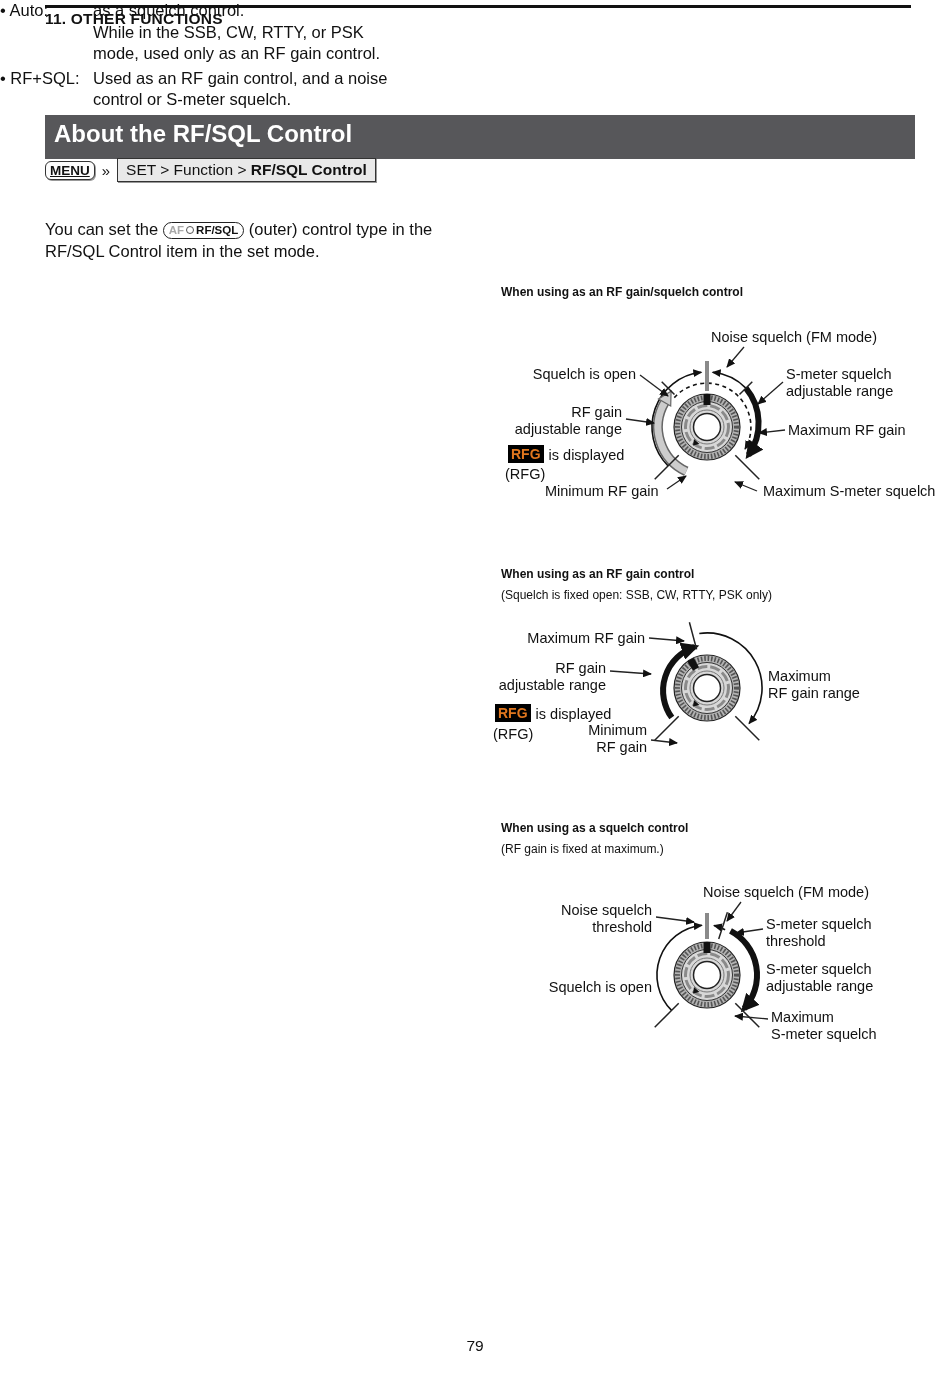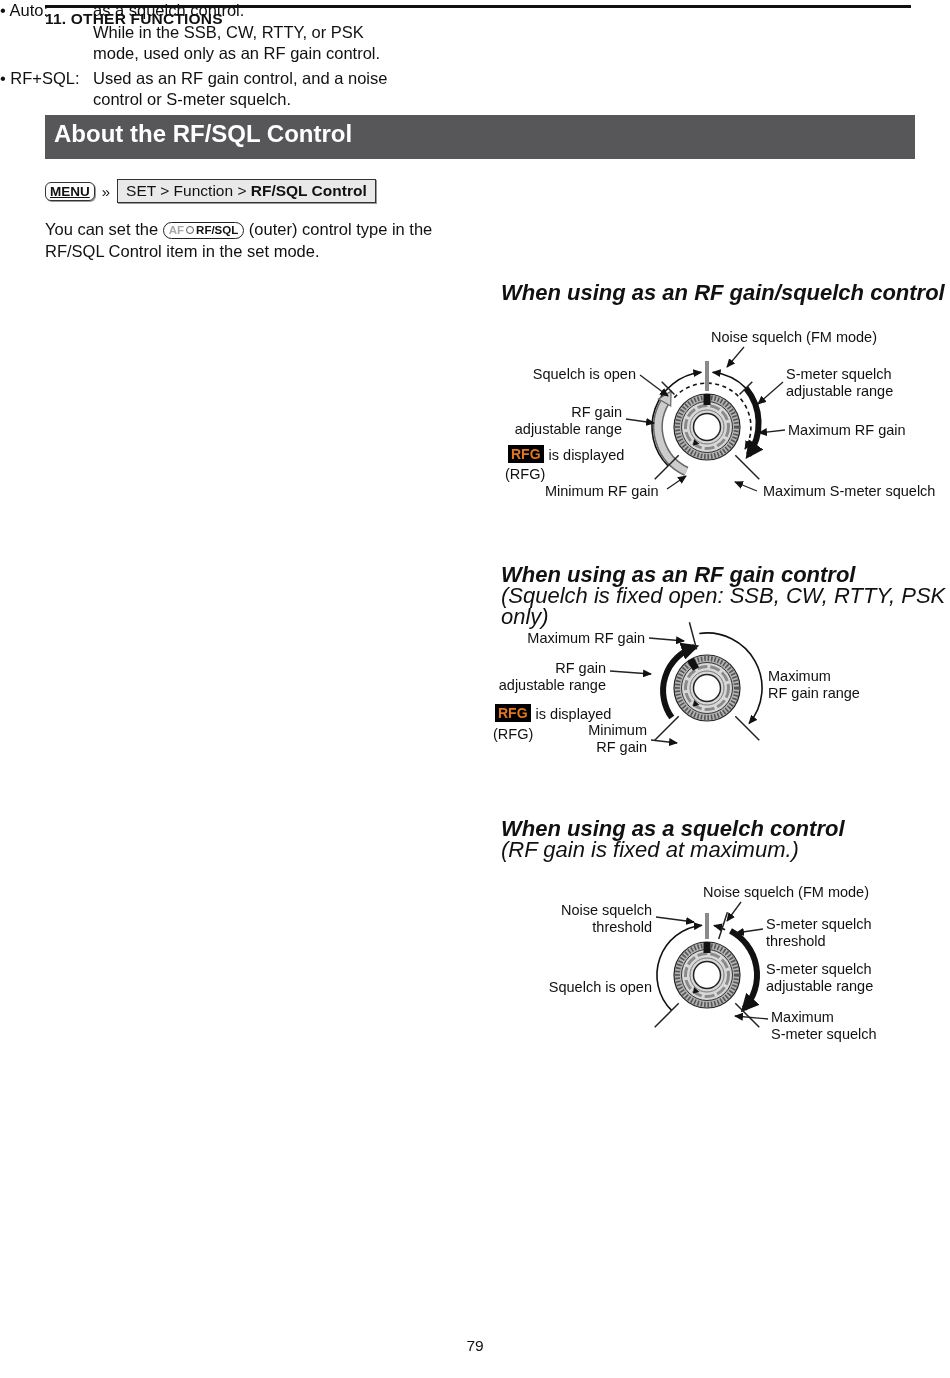--- a/index.html
+++ b/index.html
@@ -3,42 +3,42 @@
 <meta charset="utf-8">
 <style>
   html,body{margin:0;padding:0;background:#888;}
   #page{position:relative;width:950px;height:1378px;background:#fff;
         font-family:"Liberation Sans",sans-serif;color:#111;overflow:hidden;}
   .abs{position:absolute;}
   #top-rule{left:45px;top:5px;width:866px;height:3px;background:#111;}
   #chapter{left:45px;top:10px;font-size:15.5px;font-weight:bold;letter-spacing:.2px;}
   #titlebar{left:45px;top:115px;width:870px;height:44px;background:#57575a;}
   #titlebar .t{padding-left:9px;font-size:24px;font-weight:bold;color:#fff;line-height:38px;}
-  #menurow{left:45px;top:179px;display:flex;align-items:center;gap:7px;}
+  #menurow{left:45px;top:158px;display:flex;align-items:center;gap:7px;}
   .menu-key{display:inline-block;border:1.6px solid #333;border-radius:6px;background:#fdfdfd;
             box-shadow:1px 1px 0 #999;padding:0 4px;font-size:13.5px;font-weight:bold;
             text-decoration:underline;line-height:17px;}
   .crumb{display:inline-block;border:1.6px solid #333;background:#e9e9e9;box-shadow:1px 1px 0 #999;
          padding:1px 8px;font-size:15.5px;line-height:20px;}
   .crumb b{font-weight:bold;}
   .sep{font-size:15px;}
   #intro{left:45px;top:219px;width:430px;font-size:16.5px;line-height:21.5px;}
   .pill{display:inline-block;border:1.6px solid #222;border-radius:10px;padding:0 5px;
         font-size:11.5px;font-weight:bold;line-height:15px;vertical-align:1px;white-space:nowrap;}
   .pill .af{color:#a9a9a9;}
   .pill .dot{display:inline-block;width:6px;height:6px;border:1.5px solid #555;border-radius:50%;
              margin:0 2px 1px 2px;vertical-align:middle;}
   #bullets{left:45px;top:283px;width:435px;font-size:16.5px;line-height:21.5px;}
   .bullet{display:flex;margin-bottom:3px;}
   .bullet .term{width:93px;flex-shrink:0;}
   .note{font-size:14.3px;line-height:20px;}
   .info-icon{display:inline-block;width:13px;height:13px;border:1.3px solid #222;border-radius:50%;
              font-size:10px;line-height:12px;text-align:center;font-weight:bold;font-style:italic;
              margin-right:2px;vertical-align:-2px;}
-  .dh{position:absolute;font-size:22px;font-weight:bold;line-height:21px;font-style:italic;}
+  .dh{position:absolute;font-size:12px;font-weight:bold;line-height:21px;}
   .dh .sub{font-weight:normal;}
   .lbl{position:absolute;font-size:14.5px;line-height:16.5px;white-space:pre-line;}
   .lbl.r{text-align:right;}
   .rfg-row{position:absolute;display:flex;align-items:flex-end;gap:5px;font-size:14.5px;}
   .rfg-badge{display:inline-block;background:#000;color:#e0761e;font-weight:bold;
              font-size:14px;line-height:16px;padding:1px 3px;}
   #pagenum{left:0;right:0;top:1337px;text-align:center;font-size:15.5px;}
   svg{position:absolute;overflow:visible;}
 </style>
 </head>

